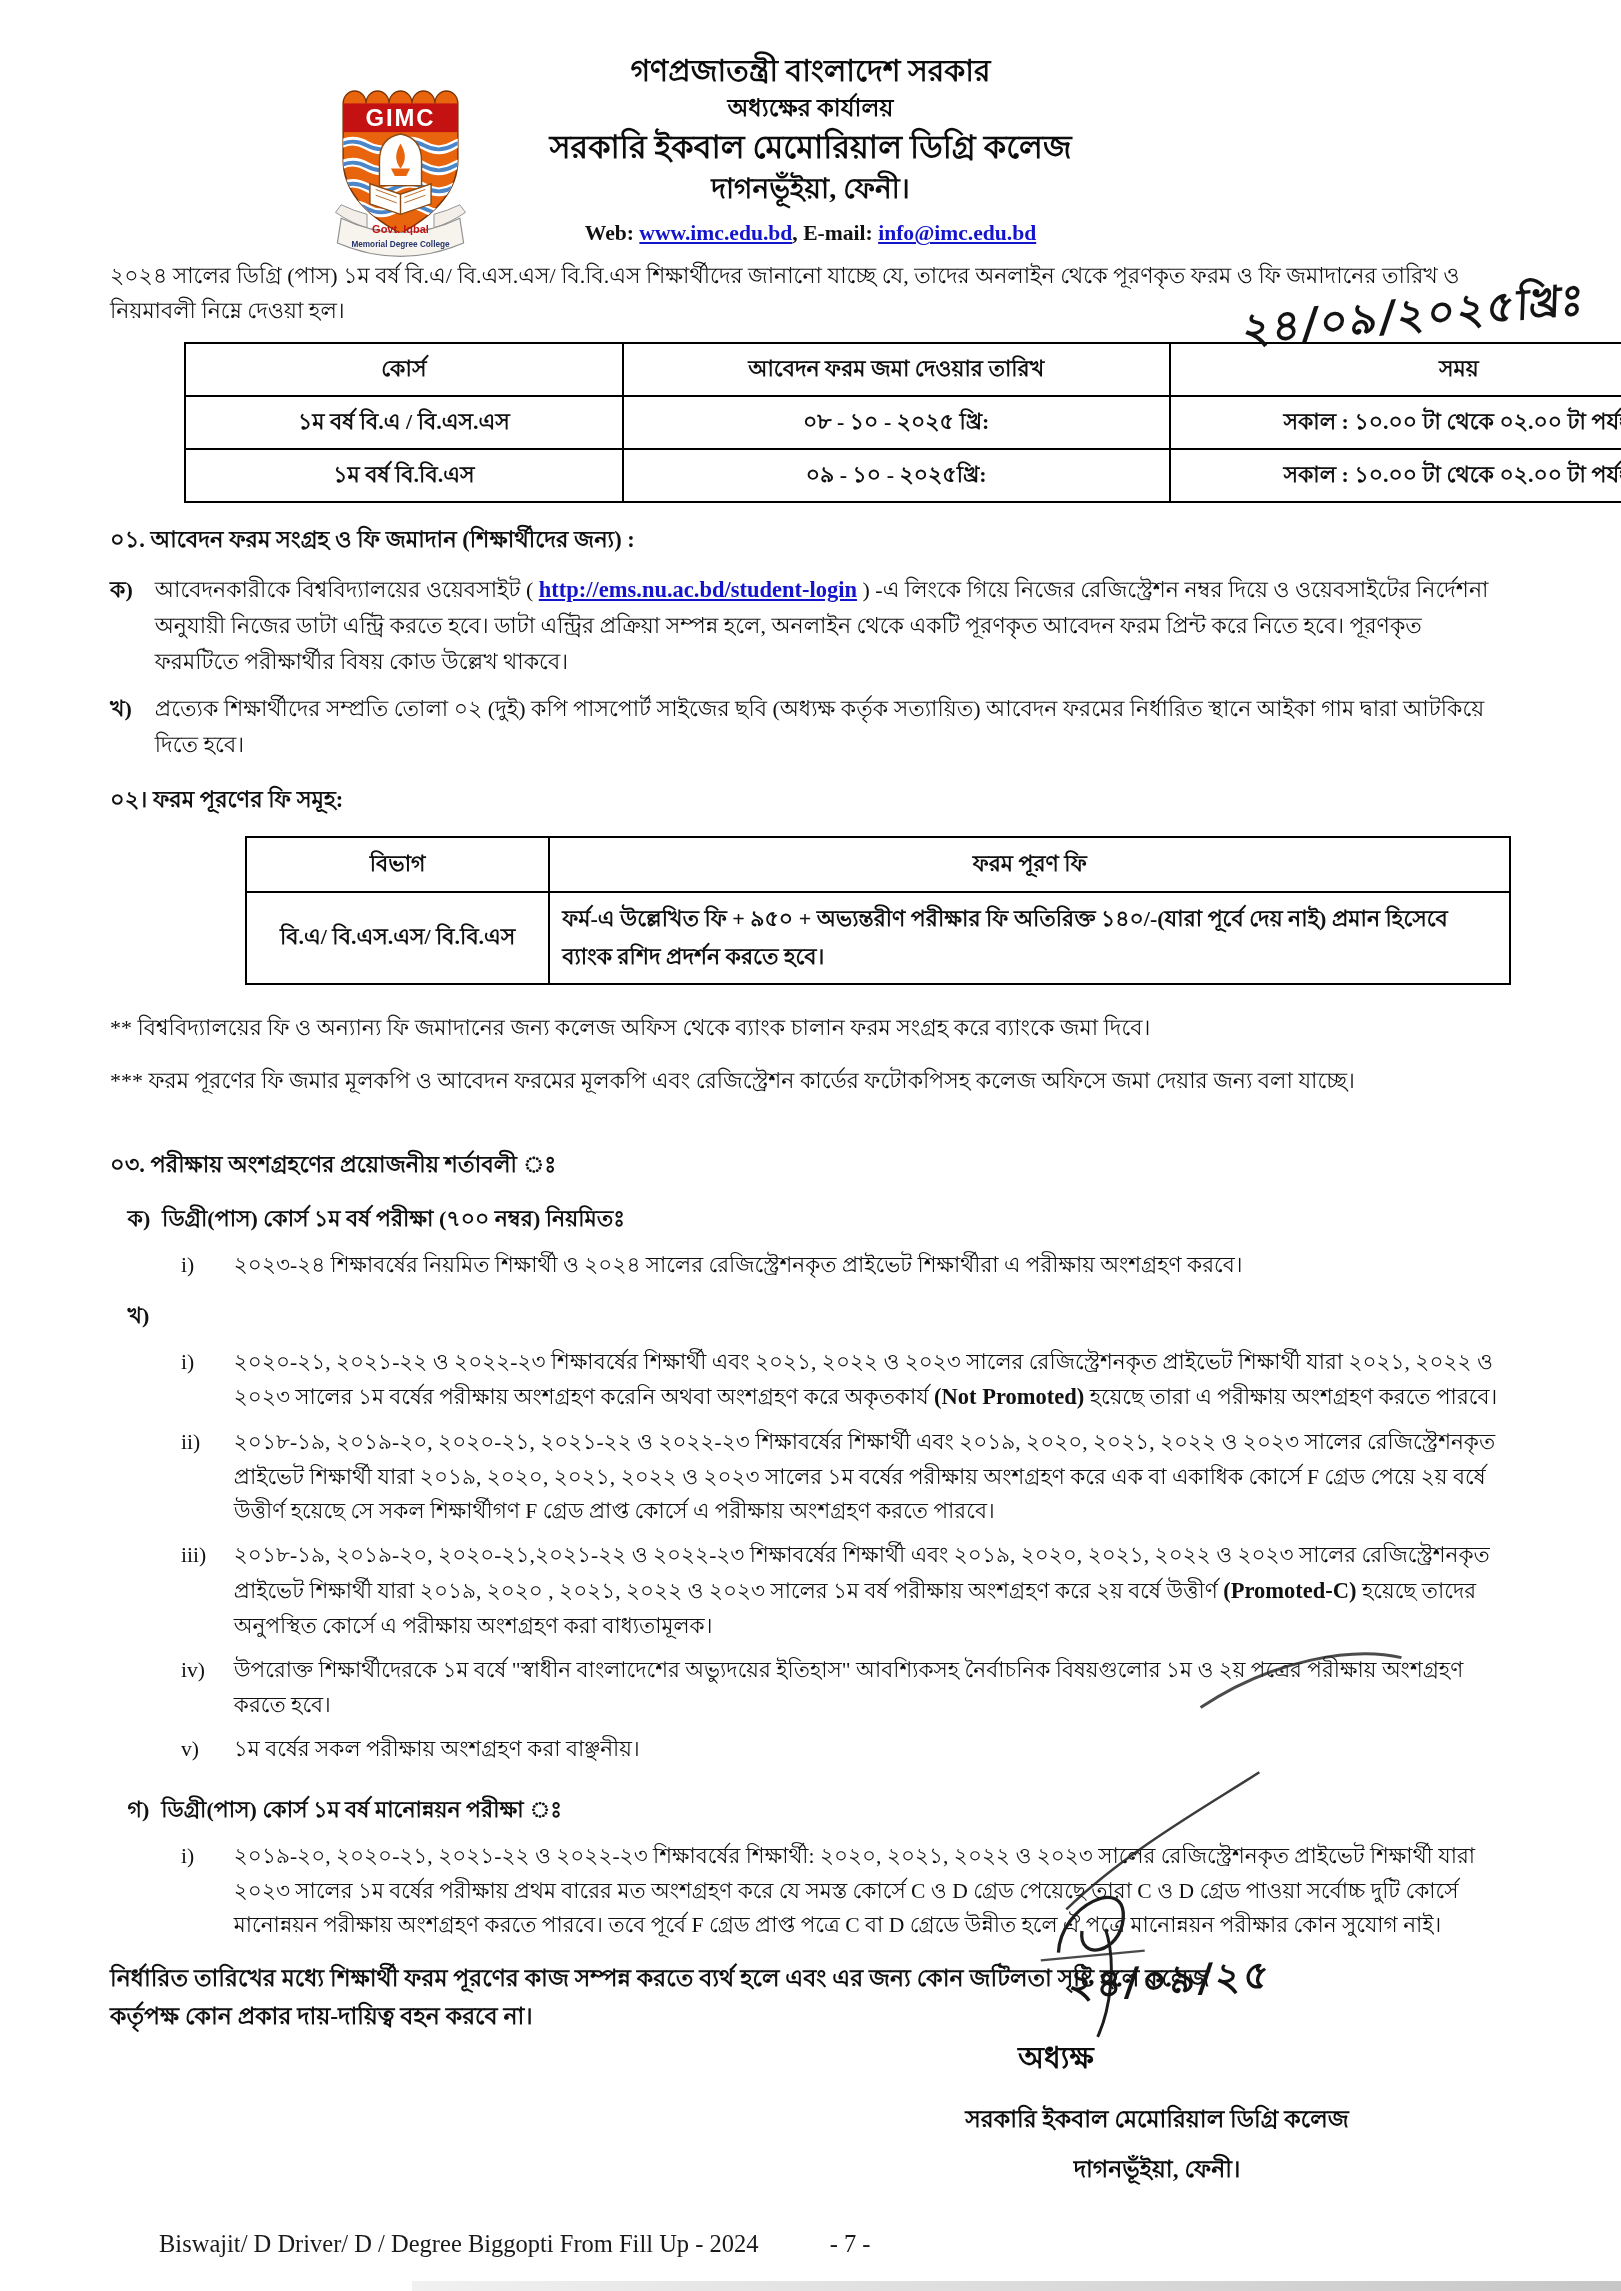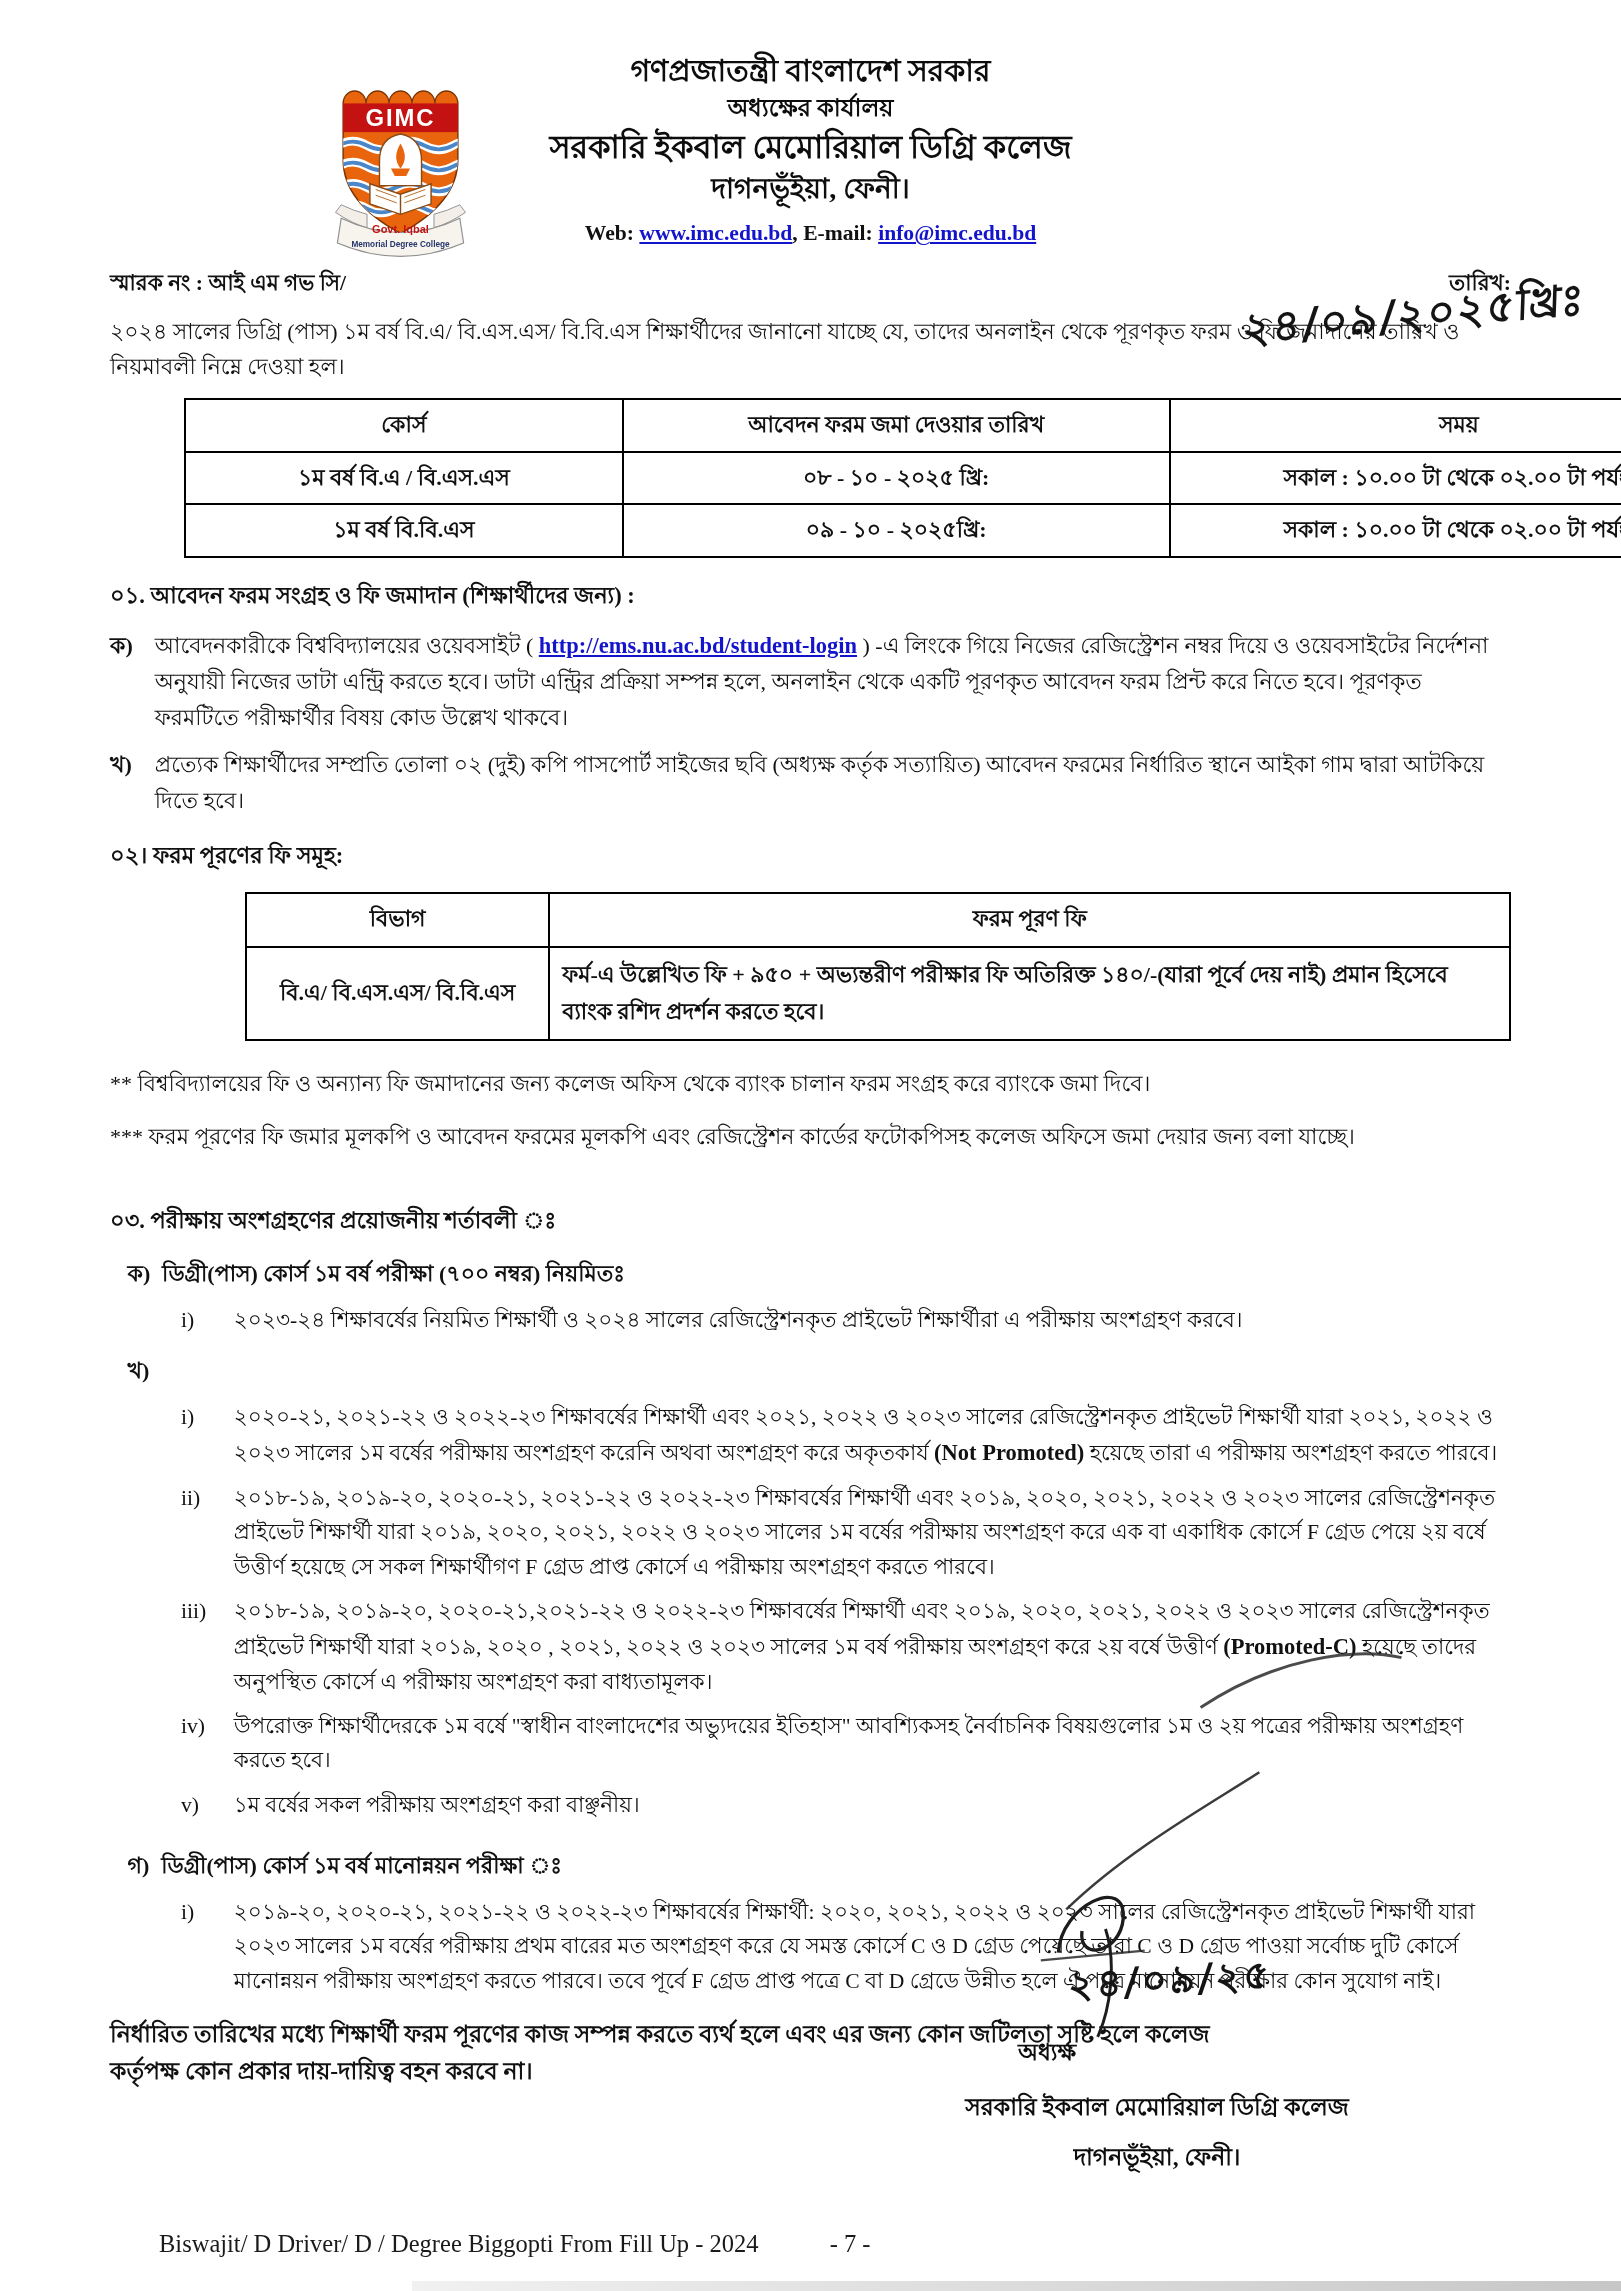--- a/index.html
+++ b/index.html
@@ -54,21 +54,21 @@
   .sub-h{display:flex;gap:11.8px;font-size:22px;font-weight:700;margin-top:15.7px;margin-left:17.6px;}
   .rlist{margin-left:71px;}
   .ritem{display:flex;gap:7.8px;font-size:21.6px;font-weight:500;line-height:1.6;margin-top:9.8px;}
   .ritem .rlab{min-width:45px;font-family:"Liberation Serif",serif;}
   .en{font-family:"Liberation Serif",serif;font-weight:700;font-size:22.5px;}
   .note{font-size:22px;font-weight:500;margin-top:15.7px;}
   .closing{font-size:23.5px;font-weight:700;line-height:1.6;margin-top:17.6px;width:1157px;}
   
   .sig-block{position:absolute;left:912px;top:2034px;width:490px;text-align:center;
     font-weight:700;color:#0d0d0d;}
-  .sig-role{font-size:23px;text-align:left;padding-left:106px;}
+  .sig-role{font-size:30px;text-align:left;padding-left:106px;}
   .sig-college{font-size:23.5px;margin-top:15.7px;}
   .sig-addr{font-size:23.5px;margin-top:11.8px;}
   .hw-sig{position:absolute;left:1068px;top:1949px;font-size:39px;
     transform:rotate(-3deg) skewX(-5deg);letter-spacing:2.9px;white-space:nowrap;}
   .pen-overlay{position:absolute;left:0;top:0;width:1621px;height:2292px;pointer-events:none;}
   
   .footer{position:absolute;left:159px;bottom:34px;font-size:24.5px;color:#1a1a1a;
     font-family:"Liberation Serif",serif;}
   .footer .pgno{margin-left:65px;}
   .scan-shadow{position:absolute;left:412px;right:0;bottom:0;height:10.8px;
@@ -124,24 +124,20 @@
     <div class="hdr-line hdr-college">সরকারি ইকবাল মেমোরিয়াল ডিগ্রি কলেজ</div>
     <div class="hdr-line hdr-addr">দাগনভূঁইয়া, ফেনী।</div>
     <div class="hdr-web">
       <span>Web:</span>
       <span class="link">www.imc.edu.bd</span><span>,</span>
       <span>E-mail:</span>
       <span class="link">info@imc.edu.bd</span>
     </div>
   </div>
 
-  <div class="memo-row">
-    <span>স্মারক নং  : আই এম গভ সি/</span>
-    <span>তারিখ:</span>
-  </div>
   <div class="hw hw-top">২৪/০৯/২০২৫খ্রিঃ</div>
 
   <div class="para">২০২৪ সালের ডিগ্রি (পাস) ১ম বর্ষ বি.এ/ বি.এস.এস/ বি.বি.এস শিক্ষার্থীদের জানানো যাচ্ছে যে, তাদের অনলাইন থেকে পূরণকৃত ফরম ও ফি জমাদানের তারিখ ও নিয়মাবলী নিম্নে দেওয়া হল।</div>
 
   <table class="t1">
     <colgroup>
         <col class="c1">
         <col class="c2">
         <col class="c3">
       </colgroup>

